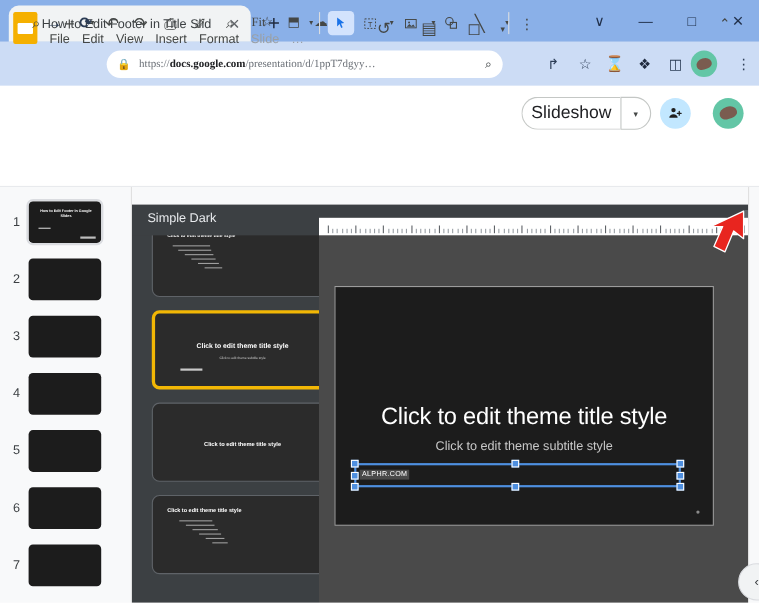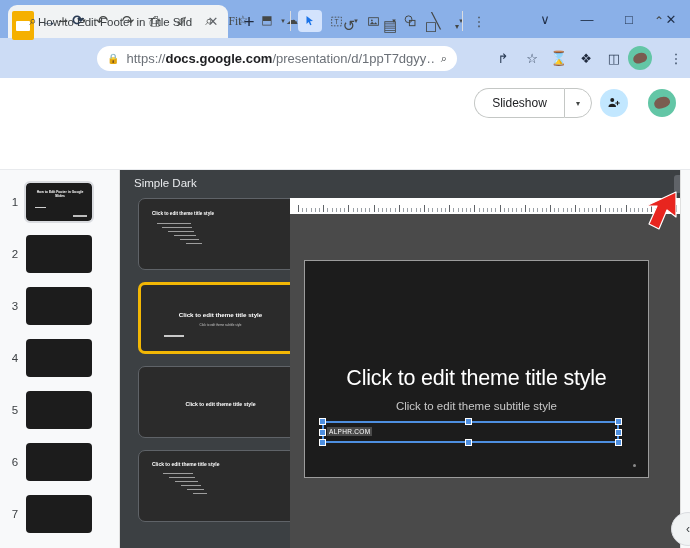--- a/index.html
+++ b/index.html
@@ -63,22 +63,22 @@
   .navbtn.back { left: 10px; }
   .navbtn.fwd  { left: 39px; }
   .navbtn.rel  { left: 68px; font-size: 14px; font-weight: 700; }
   .omnibox {
     position: absolute; left: 97px; top: 46px; width: 360px; height: 25px;
     background: #fff; border-radius: 13px;
     display: flex; align-items: center; padding: 0 10px; gap: 7px;
   }
   .lock { font-size: 10px; color: #3c4043; }
   .url {
-    flex: 1 1 auto; font-size: 13px; color: #6b7077;
-    white-space: nowrap; overflow: hidden;
+    flex: 1 1 auto; font-size: 10px; color: #6b7077;
+    white-space: nowrap; overflow: hidden; font-family: Liberation Serif, serif;
   }
   .url b { color: #202124; font-weight: 700; }
   .omni-zoom { font-size: 11px; color: #3c4043; }
   .omniIcon {
     position: absolute; top: 47px; width: 22px; height: 22px;
     display: flex; align-items: center; justify-content: center;
     font-size: 13px; color: #2b3c55;
   }
   .oi2 { left: 492px; }
   .oi3 { left: 521px; }
@@ -133,21 +133,21 @@
   }
   .ht-hist { left: 336px; }
   .ht-cmt  { left: 377px; }
   .ht-cam  { left: 418px; }
   .ht-camcar { left: 444px; font-size: 8px; }
   .slideshow-btn {
     position: absolute; left: 474px; top: 88px; width: 90px; height: 30px;
     border: 1px solid #c4c7c5; border-right: none;
     border-radius: 16px 0 0 16px; background: #fff;
     display: flex; align-items: center; justify-content: center;
-    font-size: 12px; color: #202124;
+    font-size: 16px; color: #202124;
   }
   .slideshow-caret {
     position: absolute; left: 564px; top: 88px; width: 28px; height: 30px;
     border: 1px solid #c4c7c5; border-radius: 0 16px 16px 0; background: #fff;
     display: flex; align-items: center; justify-content: center;
     font-size: 8px; color: #444746;
   }
   .share-btn {
     position: absolute; left: 600px; top: 89px; width: 28px; height: 28px;
     border-radius: 50%; background: #c2e7ff;
@@ -214,21 +214,21 @@
     position: absolute; left: 9px; top: 24px; width: 11px; height: 1px;
     background: #cfcfcf;
   }
   .thumb-foot {
     position: absolute; right: 5px; bottom: 4px; width: 14px; height: 1.6px;
     background: #bdbdbd;
   }
 
   
   .themebar {
-    position: absolute; left: 120px; top: 0; width: 570px; height: 28px;
+    position: absolute; left: 120px; top: 16px; width: 570px; height: 28px;
     background: #3c4043;
   }
   .theme-name {
     position: absolute; left: 14px; top: 7px; font-size: 11.5px; color: #e8eaed;
   }
   .editing-label {
     position: absolute; left: 298px; top: 8px; font-size: 10.5px; color: #f1f3f4;
     white-space: nowrap;
   }
   .editing-label .used { color: #9aa0a6; }
@@ -380,20 +380,29 @@
   <div class="omniIcon oi6">◫</div>
   <div class="profile-dot"></div>
   <div class="omniIcon oi7">⋮</div>
 
   <div class="gheader"></div>
   <div class="slides-logo"></div>
   <div class="hdr-ico hi-star">☆</div>
   <div class="hdr-ico hi-move">⬒</div>
   <div class="hdr-ico hi-cloud">☁</div>
 
+  <div class="menubar">
+    <span>File</span>
+    <span>Edit</span>
+    <span>View</span>
+    <span>Insert</span>
+    <span>Format</span>
+    <span class="dim">Slide</span>
+    <span class="dim">…</span>
+  </div>
 
   <div class="htool ht-hist">↺</div>
   <div class="htool ht-cmt">▤</div>
   <div class="htool ht-cam">◻</div>
   <div class="htool ht-camcar">▾</div>
   <div class="slideshow-btn">Slideshow</div>
   <div class="slideshow-caret">▾</div>
   <div class="share-btn">
     <svg width="14" height="14" viewBox="0 0 24 24">
       <circle cx="9" cy="7" r="3.4" fill="#1f1f1f"></circle>

